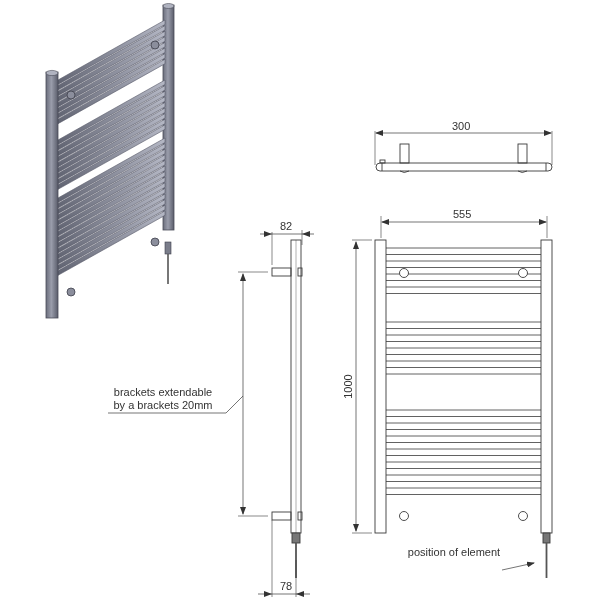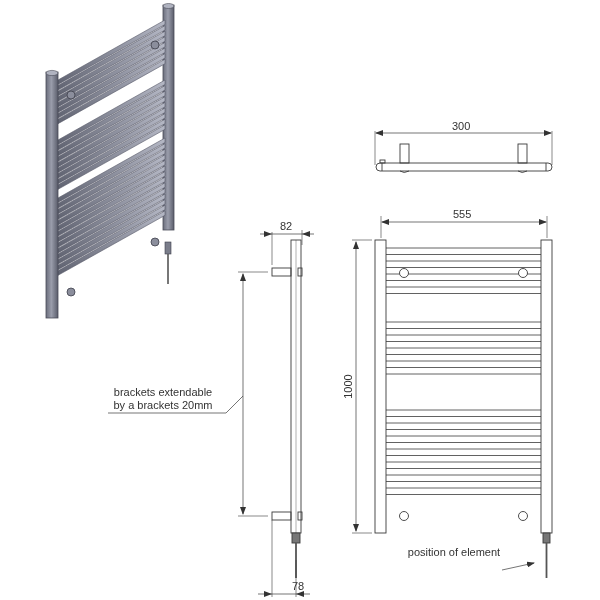--- a/index.html
+++ b/index.html
@@ -188,21 +188,21 @@
     <rect x="543" y="533" width="7" height="10" fill="#777"></rect>
     <line x1="546.5" y1="543" x2="546.5" y2="578" stroke="#555" stroke-width="1.8"></line>
 
     <line x1="502" y1="570" x2="534" y2="563" marker-end="url(#arr)" stroke-width="0.7"></line>
   </g>
 </svg>
 
 <div class="lbl dim" style="left:452px;top:120px;">300</div>
 <div class="lbl dim" style="left:453px;top:208px;">555</div>
 <div class="lbl dim" style="left:280px;top:220px;">82</div>
-<div class="lbl dim" style="left:292px;top:580px;">78</div>
+<div class="lbl dim" style="left:280px;top:580px;">78</div>
 <div class="lbl dim rot" style="left:333px;top:380px;width:30px;text-align:center;">1000</div>
 
 <div class="lbl note" style="left:104px;top:386px;width:118px;">
   <div>brackets extendable</div>
   <div>by a brackets 20mm</div>
 </div>
 
 <div class="lbl note" style="left:396px;top:546px;width:116px;">
   <div>position of element</div>
 </div>

